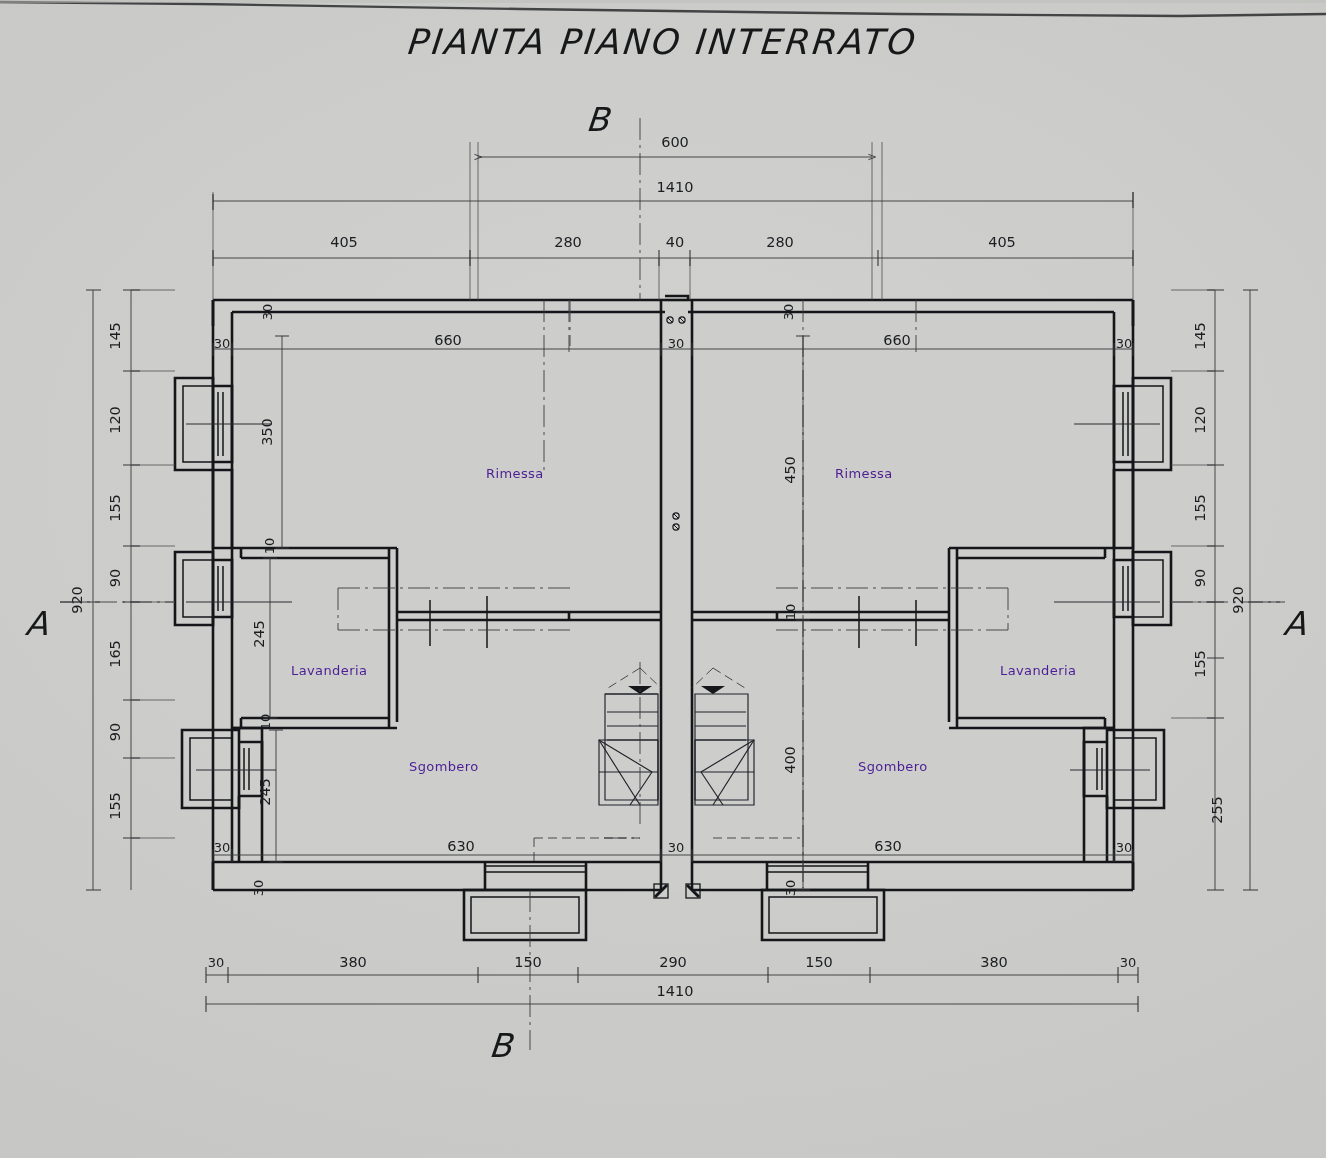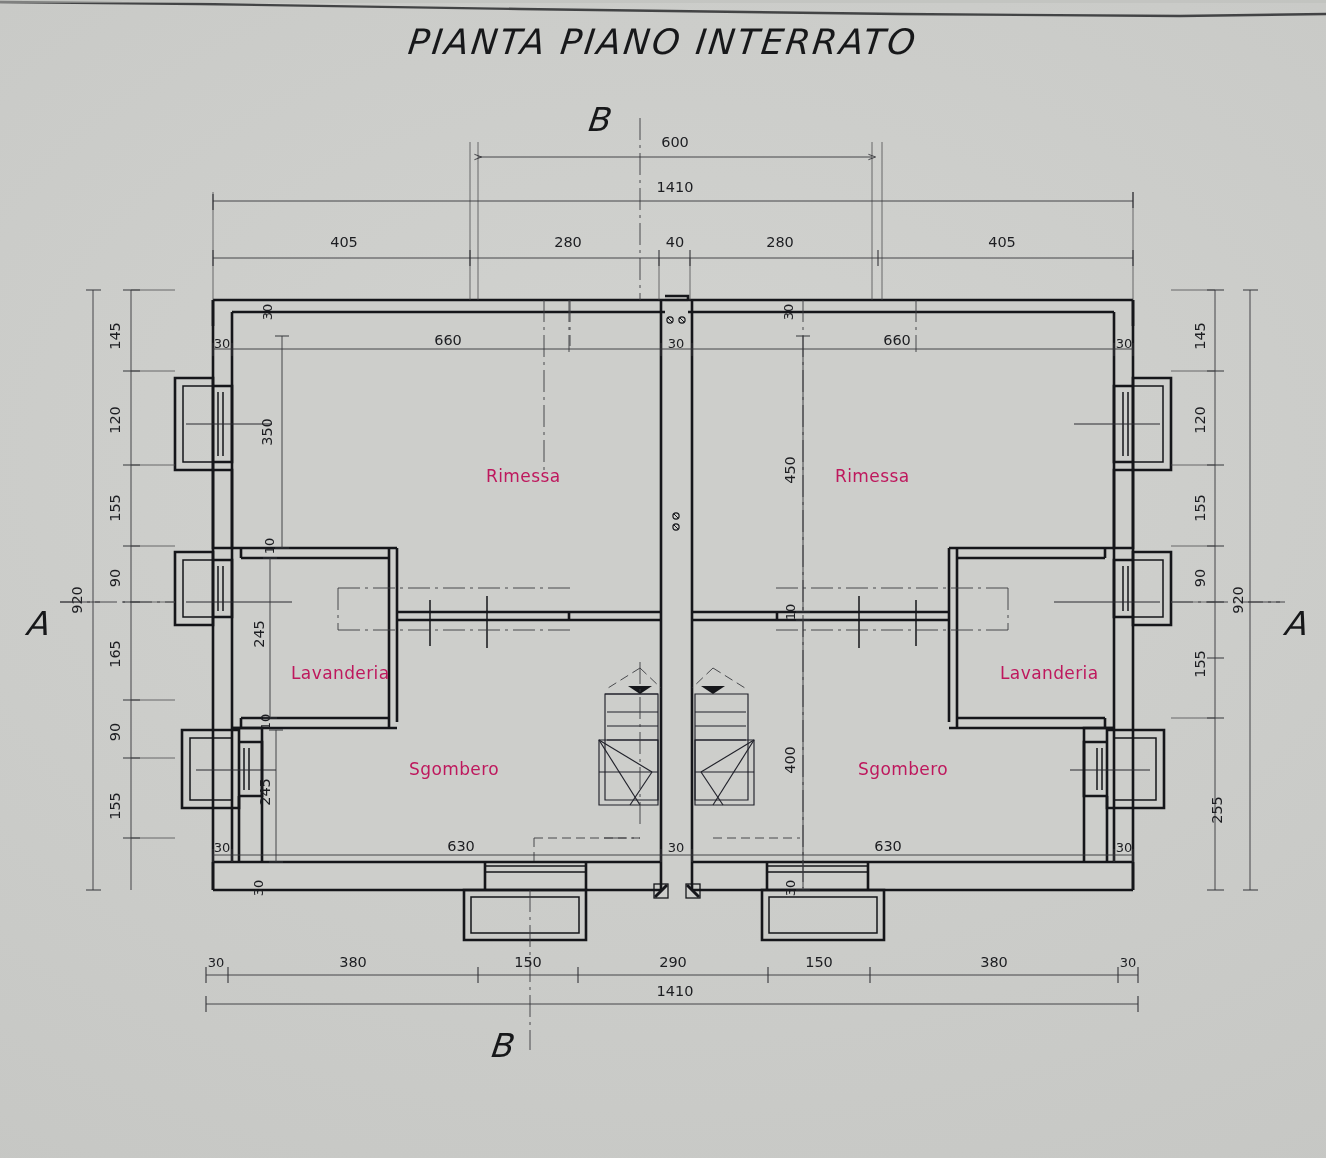--- a/index.html
+++ b/index.html
@@ -27,21 +27,21 @@
     font-family:"DejaVu Sans", sans-serif;
     font-size:35px;letter-spacing:2.5px;color:#17181a;
     font-style:italic;font-weight:400;
     transform:skewX(-7deg);
   }
   .secmark{
     position:absolute;font-size:33px;color:#17181a;font-style:italic;
     font-family:"DejaVu Sans", sans-serif;transform:skewX(-8deg);
   }
   .room{
-    position:absolute;font-size:17px;color:#be185d;
+    position:absolute;font-size:13px;color:#4c1d95;
     font-family:"DejaVu Sans", sans-serif;letter-spacing:.4px;
     white-space:nowrap;
   }
 </style>
 </head>
 <body>
 
 <div id="sheet"></div>
 
 <div id="scanedge">

